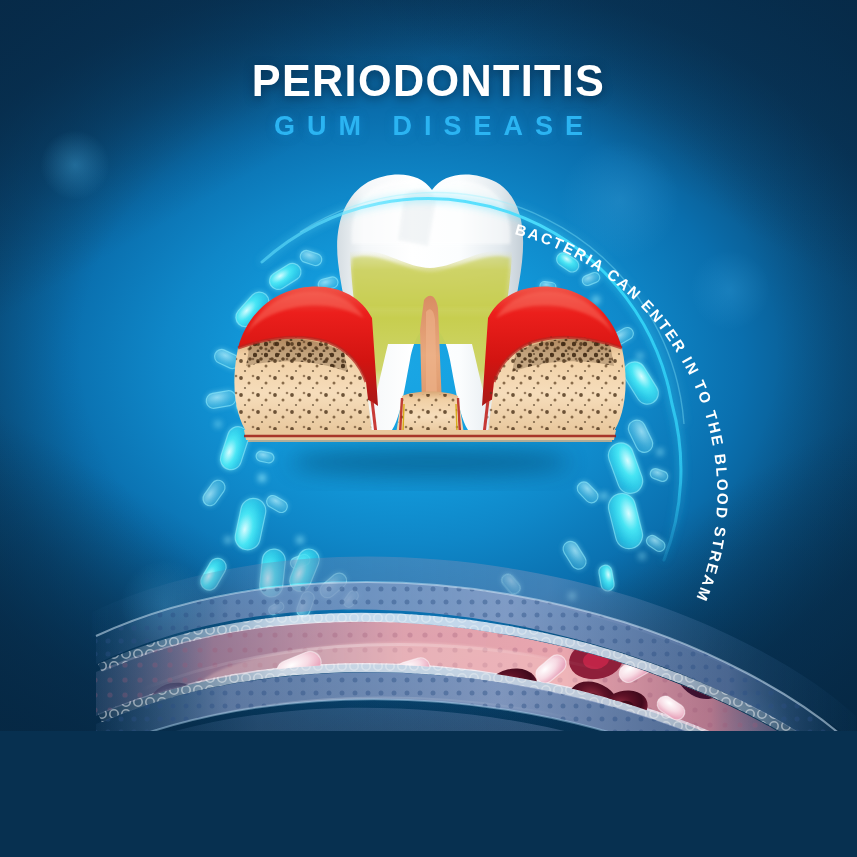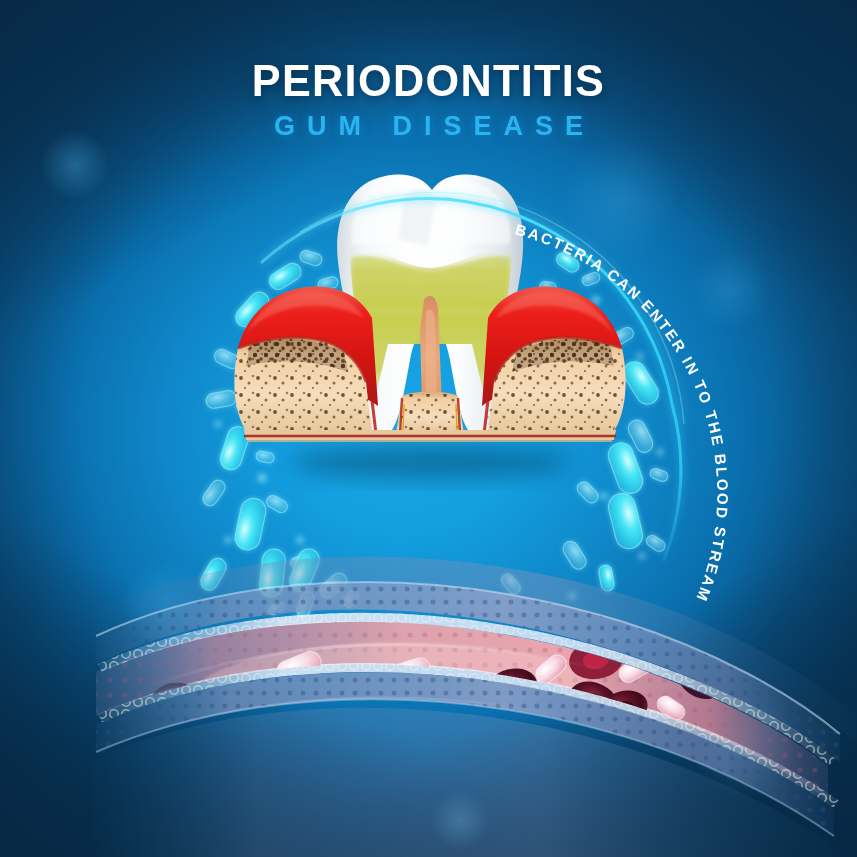--- a/index.html
+++ b/index.html
@@ -2,21 +2,21 @@
 <html><head>
 <meta charset="utf-8">
 <style>
   html,body{margin:0;padding:0;background:#073050;}
   body{
     font-family:"Liberation Sans", sans-serif;
     -webkit-font-smoothing:antialiased;
   }
   #poster{
     position:relative;
-    width:857px;height:857px;
+    width:857px;height:731px;
     overflow:hidden;
     background:#0d6fae;
   }
   .layer{position:absolute;inset:0;}
   .bg-base{
     background:
       radial-gradient(ellipse 62% 54% at 47% 50%, #1aa6e4 0%, #139fe0 22%, #0f87c8 45%, #0a6fae 64%, #0a5385 82%, #093e66 100%);
   }
   .bg-vig{
     background:

